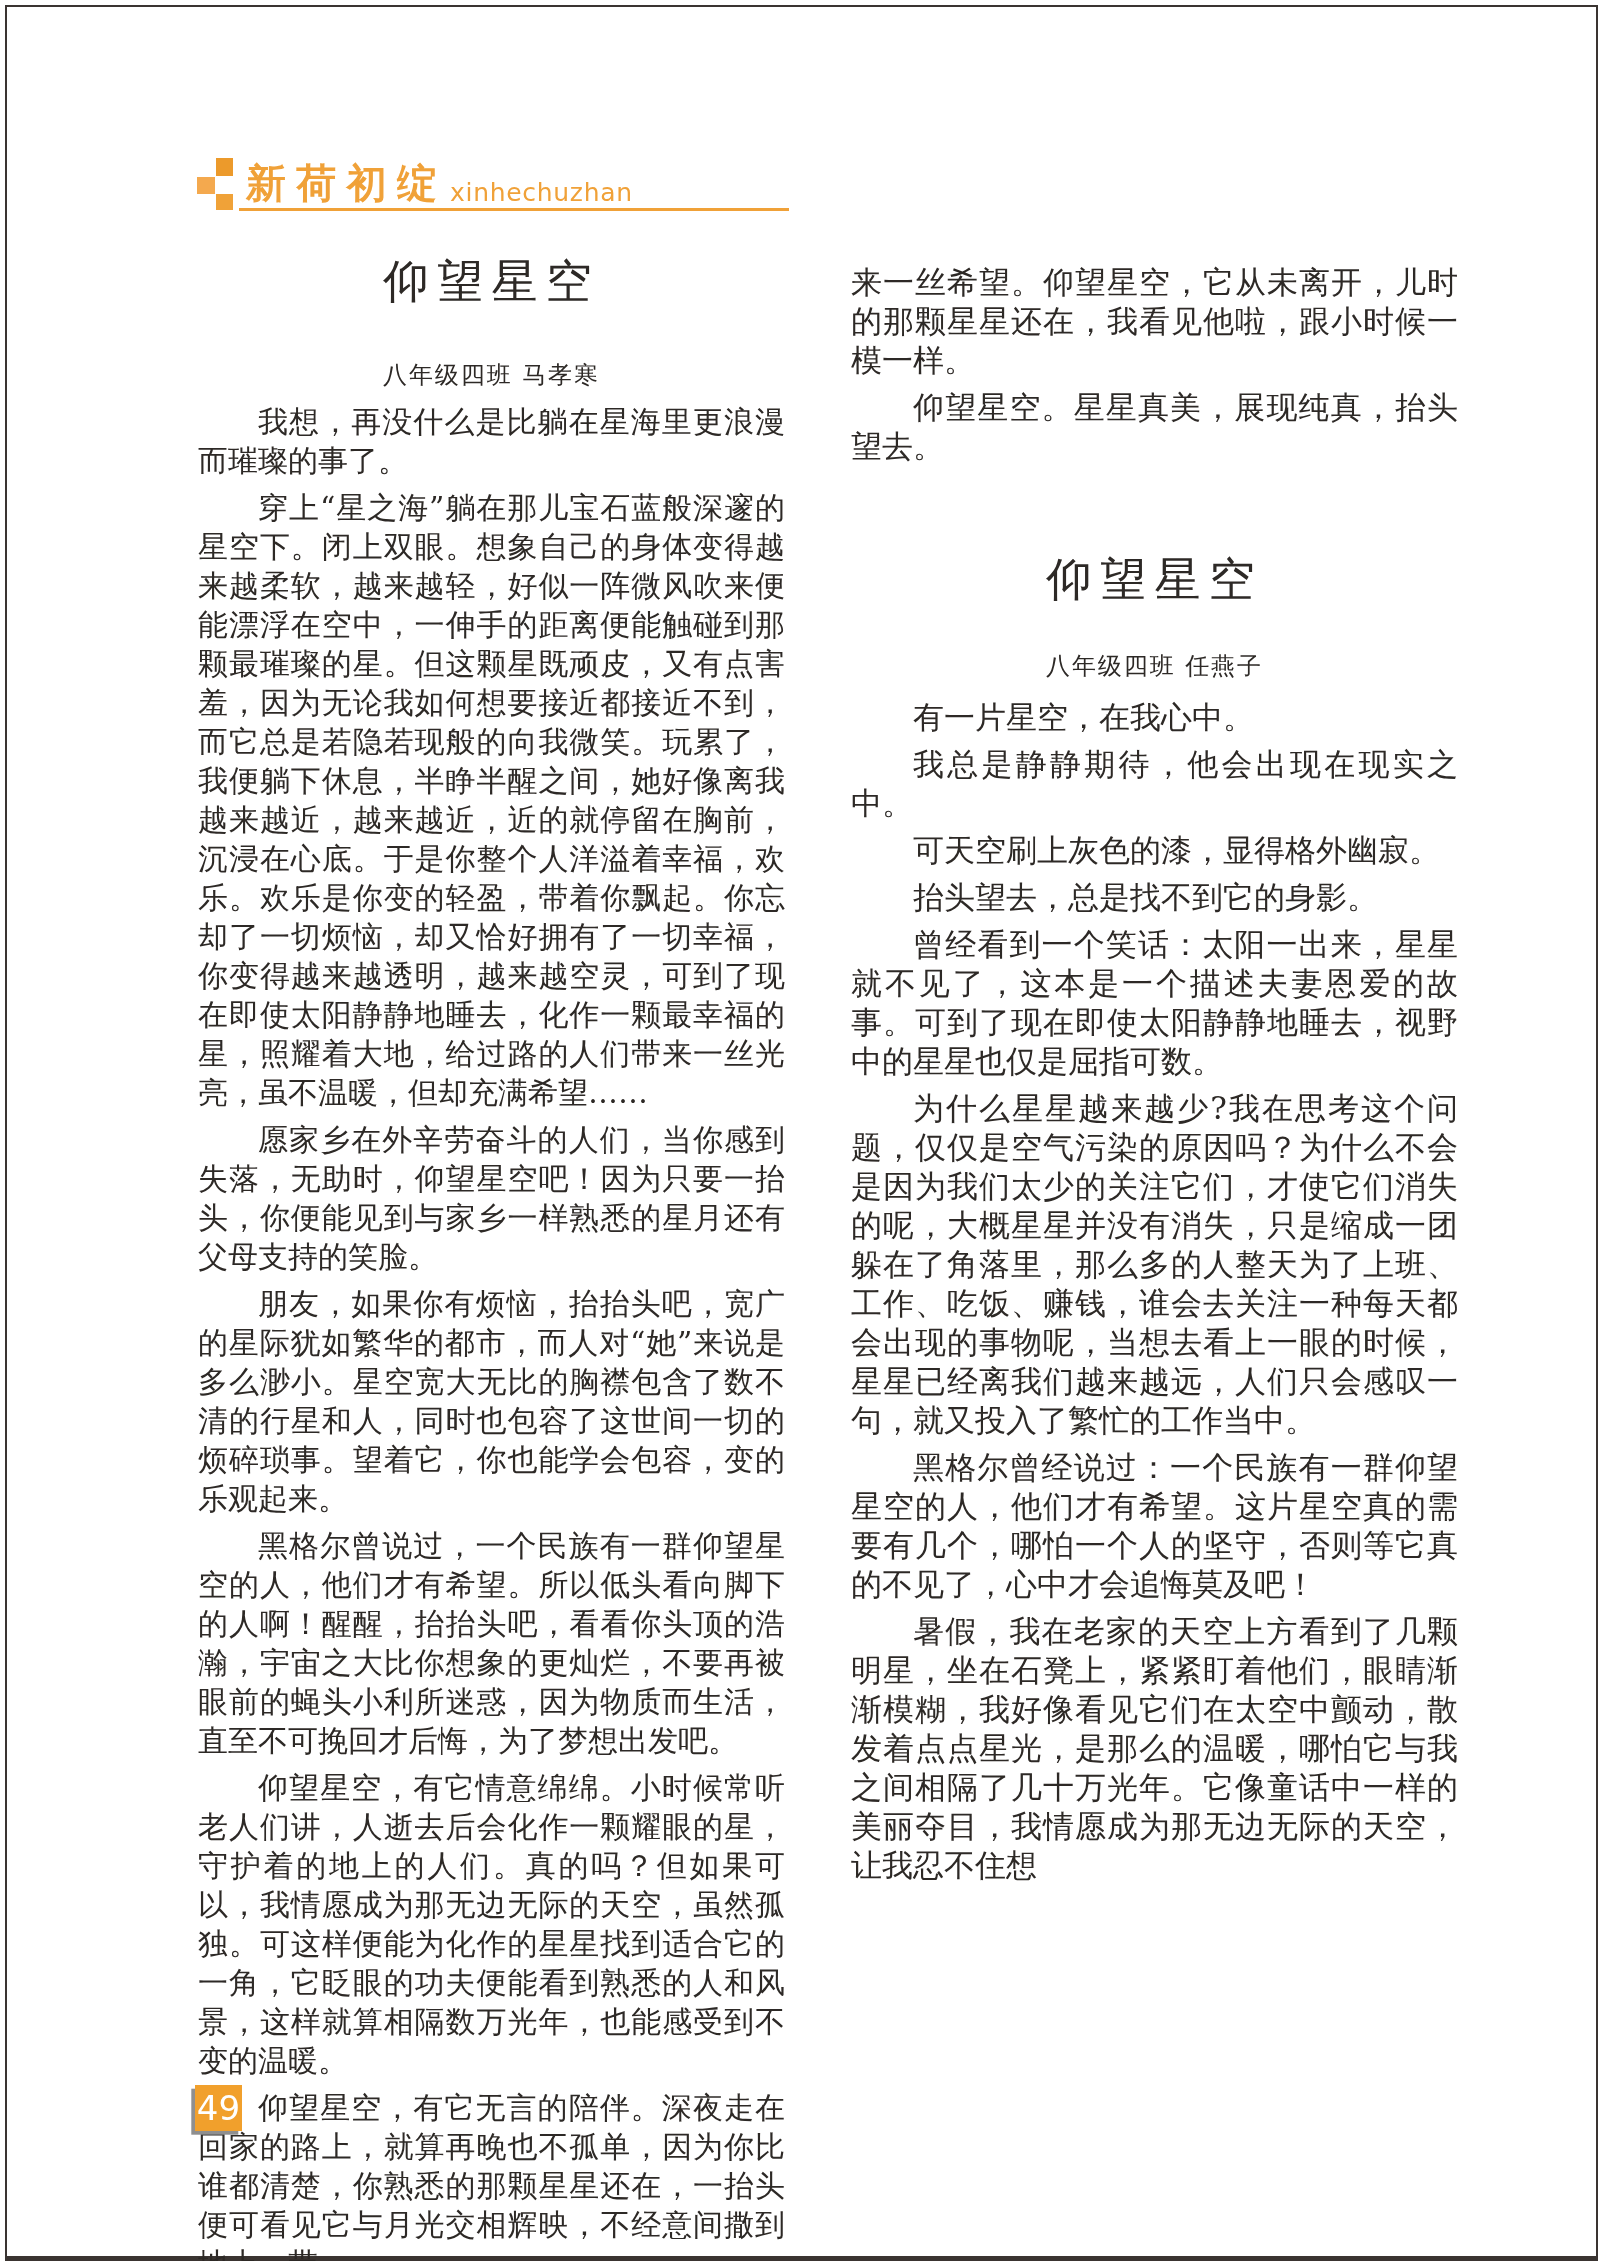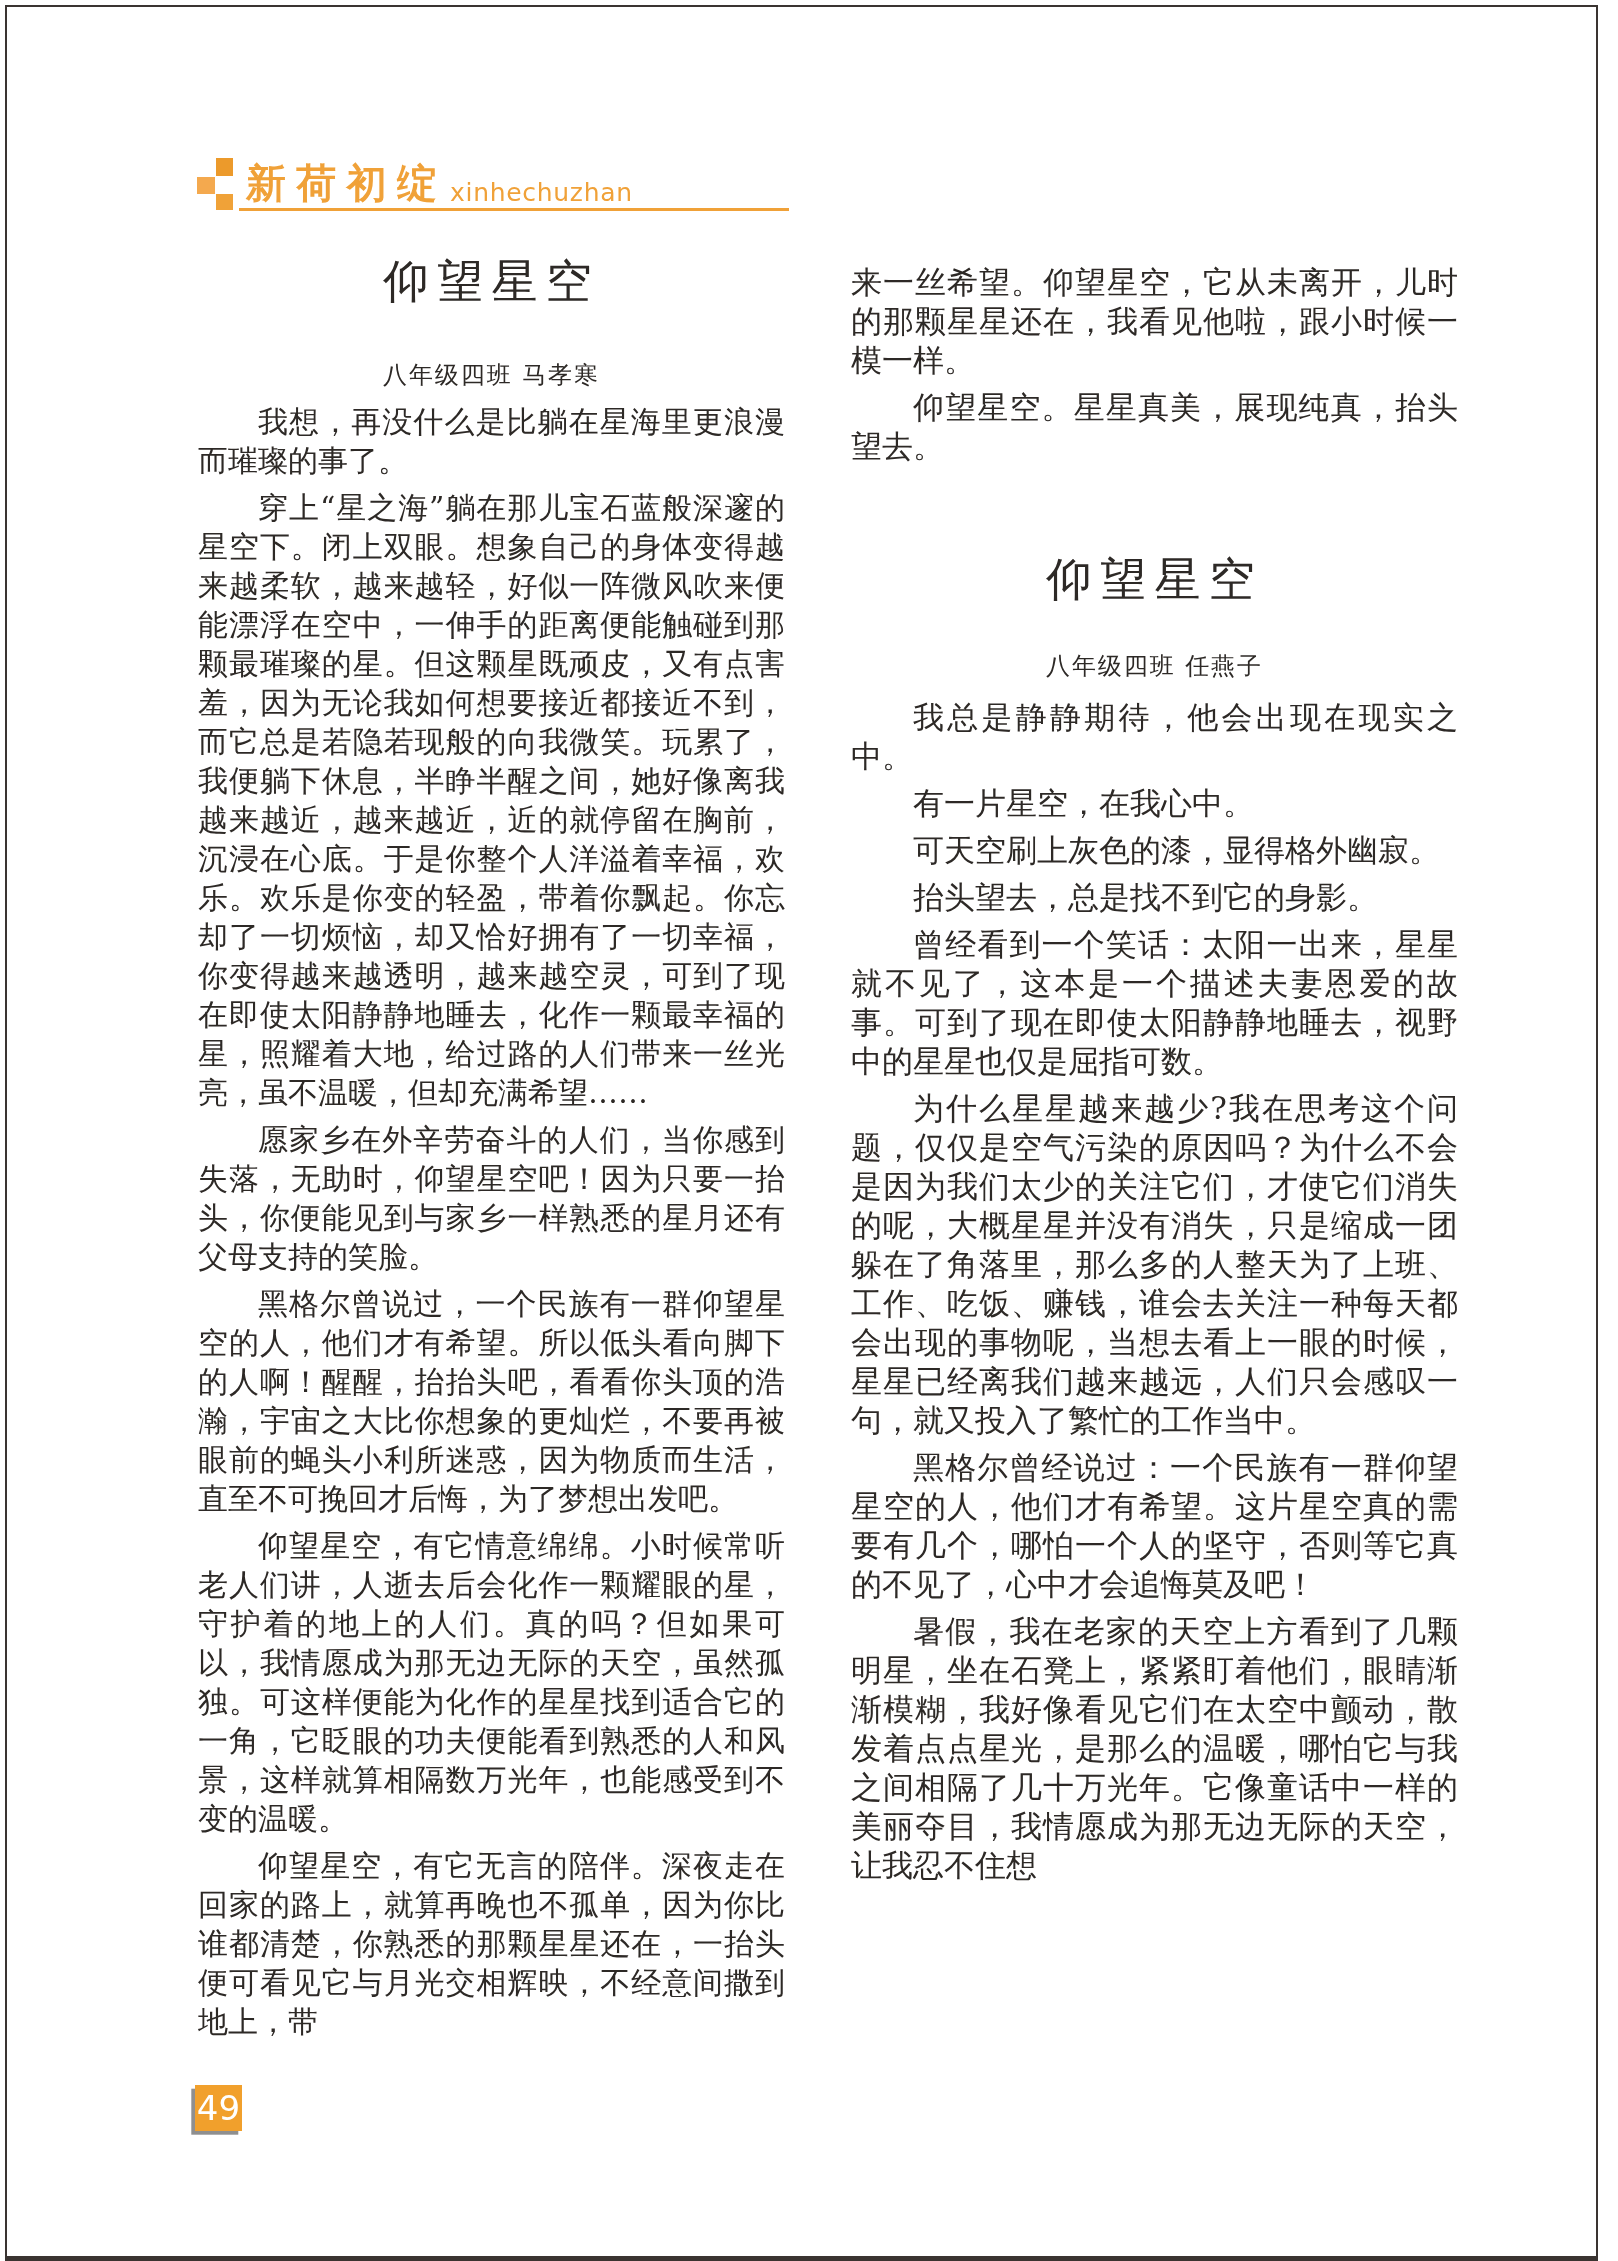--- a/index.html
+++ b/index.html
@@ -91,35 +91,36 @@
   <div class="brand-py">xinhechuzhan</div>
   <div class="header-rule"></div>
 </div>
 
 <div class="essay-title" id="t1">仰望星空</div>
 <div class="essay-author" id="a1">八年级四班 马孝寒</div>
 <div class="bodytext" id="body-left">
   <p>我想，再没什么是比躺在星海里更浪漫而璀璨的事了。</p>
   <p>穿上“星之海”躺在那儿宝石蓝般深邃的星空下。闭上双眼。想象自己的身体变得越来越柔软，越来越轻，好似一阵微风吹来便能漂浮在空中，一伸手的距离便能触碰到那颗最璀璨的星。但这颗星既顽皮，又有点害羞，因为无论我如何想要接近都接近不到，而它总是若隐若现般的向我微笑。玩累了，我便躺下休息，半睁半醒之间，她好像离我越来越近，越来越近，近的就停留在胸前，沉浸在心底。于是你整个人洋溢着幸福，欢乐。欢乐是你变的轻盈，带着你飘起。你忘却了一切烦恼，却又恰好拥有了一切幸福，你变得越来越透明，越来越空灵，可到了现在即使太阳静静地睡去，化作一颗最幸福的星，照耀着大地，给过路的人们带来一丝光亮，虽不温暖，但却充满希望……</p>
   <p>愿家乡在外辛劳奋斗的人们，当你感到失落，无助时，仰望星空吧！因为只要一抬头，你便能见到与家乡一样熟悉的星月还有父母支持的笑脸。</p>
+  <p>朋友，如果你有烦恼，抬抬头吧，宽广的星际犹如繁华的都市，而人对“她”来说是多么渺小。星空宽大无比的胸襟包含了数不清的行星和人，同时也包容了这世间一切的烦碎琐事。望着它，你也能学会包容，变的乐观起来。</p>
   <p>黑格尔曾说过，一个民族有一群仰望星空的人，他们才有希望。所以低头看向脚下的人啊！醒醒，抬抬头吧，看看你头顶的浩瀚，宇宙之大比你想象的更灿烂，不要再被眼前的蝇头小利所迷惑，因为物质而生活，直至不可挽回才后悔，为了梦想出发吧。</p>
   <p>仰望星空，有它情意绵绵。小时候常听老人们讲，人逝去后会化作一颗耀眼的星，守护着的地上的人们。真的吗？但如果可以，我情愿成为那无边无际的天空，虽然孤独。可这样便能为化作的星星找到适合它的一角，它眨眼的功夫便能看到熟悉的人和风景，这样就算相隔数万光年，也能感受到不变的温暖。</p>
   <p>仰望星空，有它无言的陪伴。深夜走在回家的路上，就算再晚也不孤单，因为你比谁都清楚，你熟悉的那颗星星还在，一抬头便可看见它与月光交相辉映，不经意间撒到地上，带</p>
 </div>
 
 <div class="bodytext" id="cont-right">
   <p class="noindent">来一丝希望。仰望星空，它从未离开，儿时的那颗星星还在，我看见他啦，跟小时候一模一样。</p>
   <p>仰望星空。星星真美，展现纯真，抬头望去。</p>
 </div>
 
 <div class="essay-title" id="t2">仰望星空</div>
 <div class="essay-author" id="a2">八年级四班 任燕子</div>
 <div class="bodytext" id="body-right">
+  <p>有一片星空，在我心中。</p>
   <p>我总是静静期待，他会出现在现实之中。</p>
-  <p>有一片星空，在我心中。</p>
   <p>可天空刷上灰色的漆，显得格外幽寂。</p>
   <p>抬头望去，总是找不到它的身影。</p>
   <p>曾经看到一个笑话：太阳一出来，星星就不见了，这本是一个描述夫妻恩爱的故事。可到了现在即使太阳静静地睡去，视野中的星星也仅是屈指可数。</p>
   <p>为什么星星越来越少?我在思考这个问题，仅仅是空气污染的原因吗？为什么不会是因为我们太少的关注它们，才使它们消失的呢，大概星星并没有消失，只是缩成一团躲在了角落里，那么多的人整天为了上班、工作、吃饭、赚钱，谁会去关注一种每天都会出现的事物呢，当想去看上一眼的时候，星星已经离我们越来越远，人们只会感叹一句，就又投入了繁忙的工作当中。</p>
   <p>黑格尔曾经说过：一个民族有一群仰望星空的人，他们才有希望。这片星空真的需要有几个，哪怕一个人的坚守，否则等它真的不见了，心中才会追悔莫及吧！</p>
   <p>暑假，我在老家的天空上方看到了几颗明星，坐在石凳上，紧紧盯着他们，眼睛渐渐模糊，我好像看见它们在太空中颤动，散发着点点星光，是那么的温暖，哪怕它与我之间相隔了几十万光年。它像童话中一样的美丽夺目，我情愿成为那无边无际的天空，让我忍不住想</p>
 </div>
 
 <div class="page-badge">49</div>
 

